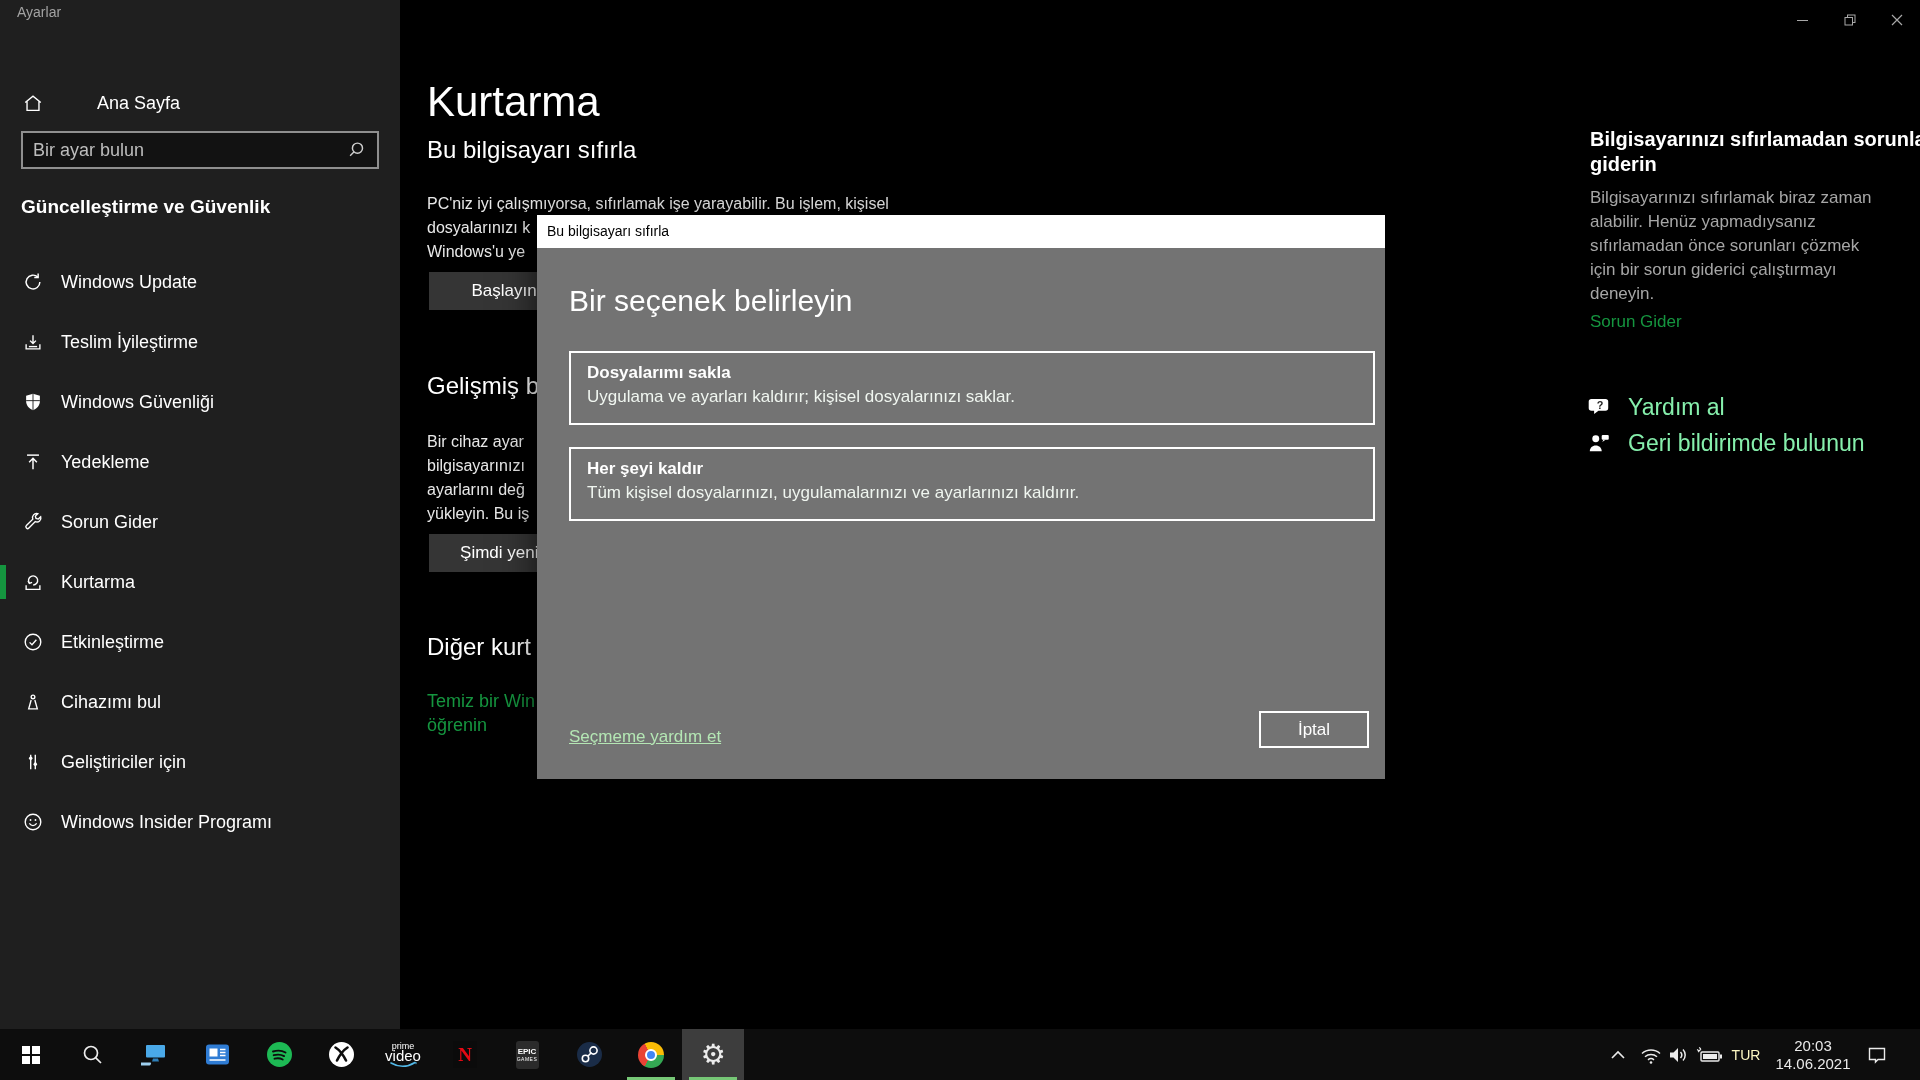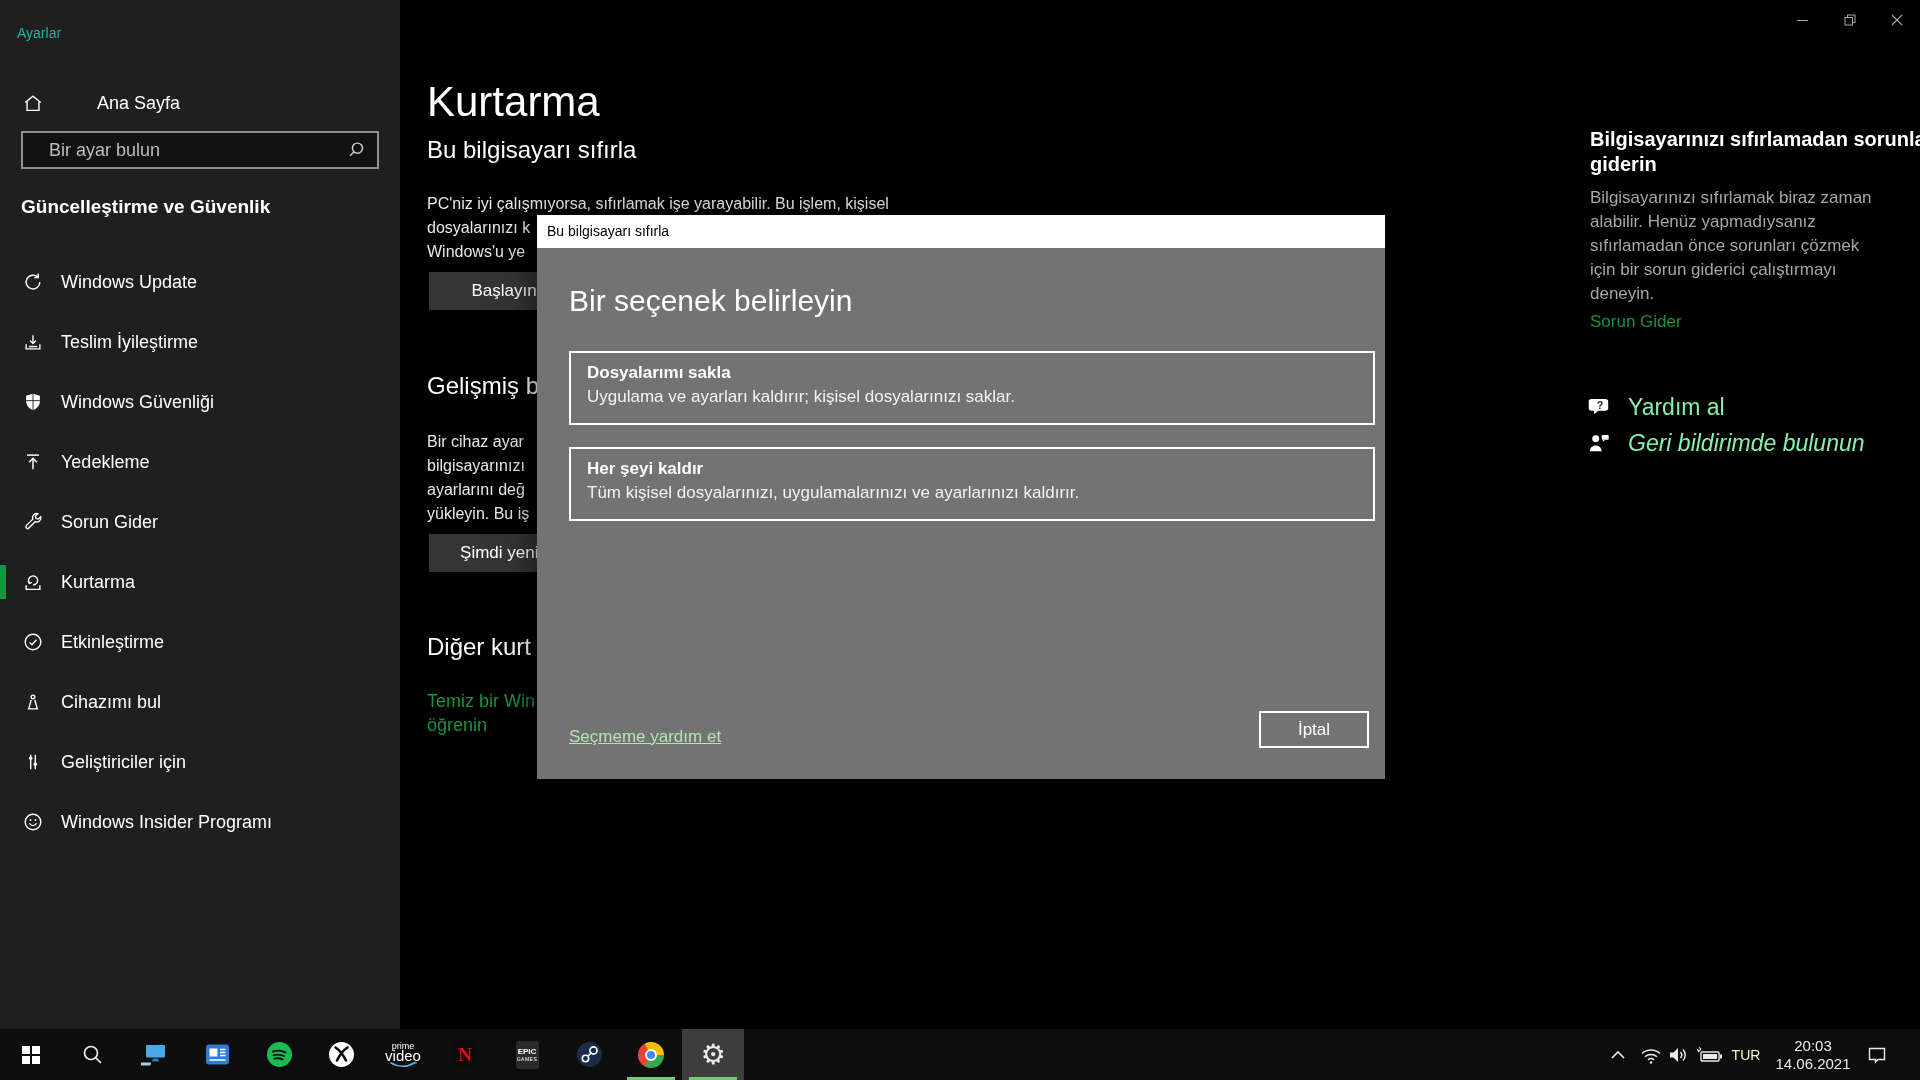--- a/index.html
+++ b/index.html
@@ -1,28 +1,28 @@
 <!DOCTYPE html>
 <html><head>
 <meta charset="utf-8">
 <style>
   html,body{margin:0;padding:0;background:#000;}
   .screen{position:relative;width:1920px;height:1080px;background:#000;overflow:hidden;
           font-family:"Liberation Sans","DejaVu Sans",sans-serif;color:#fff;}
   
   .sidebar{position:absolute;left:0;top:0;width:400px;height:1029px;background:#1f1f1f;}
-  .app-title{position:absolute;left:17px;top:25px;font-size:14px;color:#14b8a6;}
+  .app-title{position:absolute;left:17px;top:4px;font-size:14px;color:#a3a3a3;}
   .nav-row{position:absolute;left:0;width:100%;height:44px;display:flex;align-items:flex-end;cursor:pointer;gap:36px;}
   .nav-row .ic{width:22px;height:22px;margin-left:22px;flex:0 0 22px;}
   .nav-row .lbl{margin-left:17px;font-size:18px;color:#fff;white-space:nowrap;}
   .home-row{top:70px;}
   .searchbox{position:absolute;left:21px;top:131px;width:358px;height:38px;background:#121212;
              border:2px solid #8f8f8f;box-sizing:border-box;display:flex;align-items:center;}
   .searchbox input{flex:1;background:transparent;border:none;outline:none;color:#cfcfcf;
-             font-size:18px;padding-left:26px;font-family:inherit;}
+             font-size:18px;padding-left:10px;font-family:inherit;}
   .searchbox input::placeholder{color:#bdbdbd;}
   .searchbox .mag{width:22px;height:22px;margin-right:9px;}
   .section-heading{position:absolute;left:21px;top:196px;font-size:19px;font-weight:700;color:#fff;}
   .navlist{position:absolute;left:0;top:252px;width:100%;}
   .nav-item{position:relative;width:100%;height:60px;display:flex;align-items:center;cursor:pointer;}
   .nav-item .ic{width:22px;height:22px;margin-left:22px;flex:0 0 22px;}
   .nav-item .lbl{margin-left:17px;font-size:18px;color:#fff;white-space:nowrap;}
   .nav-item.selected::before{content:"";position:absolute;left:0;top:13px;width:6px;height:34px;background:#15953f;}
   
   .win-controls{position:absolute;right:0;top:0;display:flex;}
@@ -257,21 +257,21 @@
 
   <div class="rp-iconrow" style="top:392px;">
     <span class="ic">
       <svg viewBox="0 0 24 24">
           <path d="M5 4.5h13a2.5 2.5 0 0 1 2.5 2.5v6a2.5 2.5 0 0 1-2.5 2.5h-6.5l-4 3v-3H5A2.5 2.5 0 0 1 2.5 13V7A2.5 2.5 0 0 1 5 4.5z" fill="#fff"></path>
           <text x="10" y="13.5" font-size="10" font-weight="700" fill="#1f1f1f">?</text>
         </svg>
     </span>
     <span class="lbl">Yardım al</span>
   </div>
-  <div class="rp-iconrow" style="top:428px;font-style:italic;">
+  <div class="rp-iconrow" style="top:428px;">
     <span class="ic">
       <svg viewBox="0 0 24 24">
           <circle cx="9" cy="8" r="3.2" fill="#fff"></circle>
           <path d="M3.5 19.5c0-3.2 2.4-5.3 5.5-5.3s5.5 2.1 5.5 5.3z" fill="#fff"></path>
           <rect x="14.5" y="4.5" width="6.5" height="4.5" rx="1" fill="#fff"></rect>
           <path d="M16 9l-1 2 3-2z" fill="#fff"></path>
         </svg>
     </span>
     <span class="lbl">Geri bildirimde bulunun</span>
   </div>

